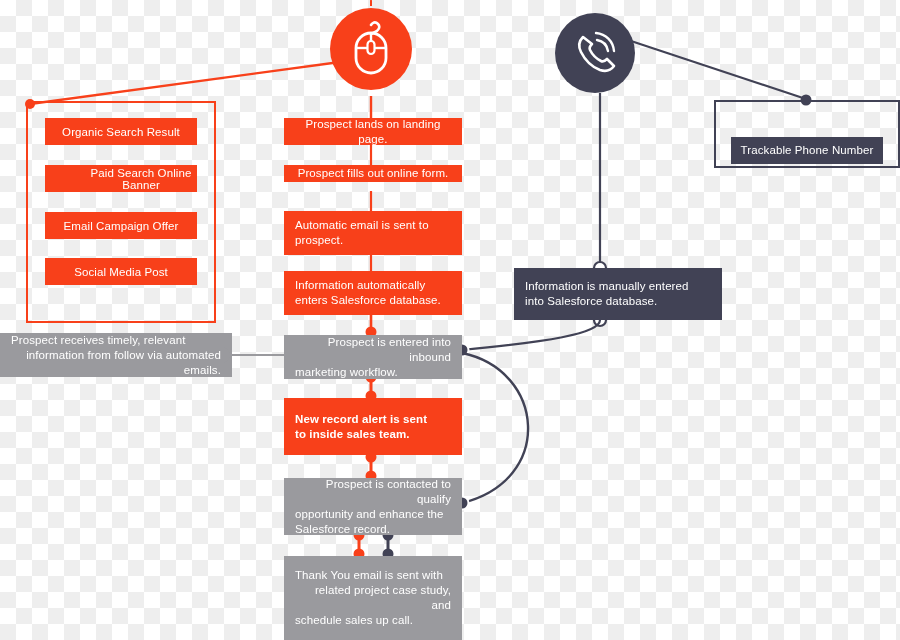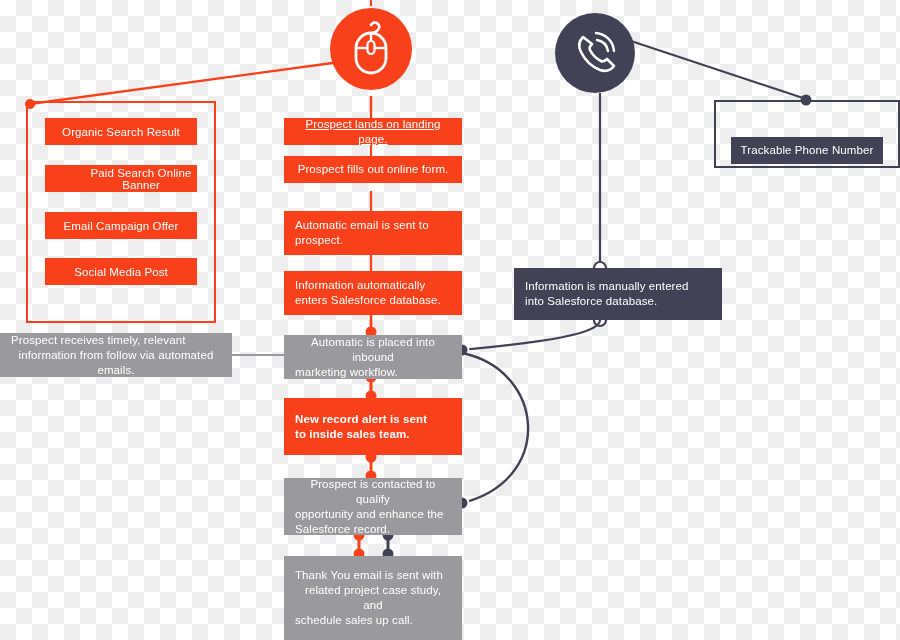--- a/index.html
+++ b/index.html
@@ -36,21 +36,21 @@
     padding: 8px 11px;
     display: flex;
     flex-direction: column;
     justify-content: center;
   }
   .node span { display: block; }
   .orange { background: #f8401a; }
   .gray   { background: #9a9a9e; }
   .navy   { background: #414255; }
   .center { align-items: center; text-align: center; }
-  .left   { align-items: flex-start; text-align: center; }
+  .left   { align-items: flex-start; text-align: right; }
 
   .src-box {
     position: absolute;
     box-sizing: border-box;
     border: 2px solid #f8401a;
     background: transparent;
   }
   .src-item {
     position: absolute;
     box-sizing: border-box;
@@ -175,40 +175,40 @@
   </div>
 
   <div class="node gray left" style="left:0px; top:333px; width:232px; height:44px;">
     <span>Prospect receives timely, relevant</span>
     <span>information from follow via automated emails.</span>
   </div>
   <div style="position:absolute; left:224px; top:347px; width:0; height:0;
               border-top:8px solid transparent; border-bottom:8px solid transparent;
               border-left:9px solid #9a9a9e;"></div>
 
-  <div class="node orange center" style="left:284px; top:118px; width:178px; height:27px;text-decoration:underline;">
+  <div class="node orange center" style="left:284px; top:118px; width:178px; height:27px;">
     <span>Prospect lands on landing page.</span>
   </div>
 
-  <div class="node orange center" style="left:284px; top:156px; width:178px; height:27px;">
+  <div class="node orange center" style="left:284px; top:165px; width:178px; height:17px;">
     <span>Prospect fills out online form.</span>
   </div>
 
   <div class="node orange left" style="left:284px; top:211px; width:178px; height:44px;">
     <span>Automatic email is sent to</span>
     <span>prospect.</span>
   </div>
 
   <div class="node orange left" style="left:284px; top:271px; width:178px; height:44px;">
     <span>Information automatically</span>
     <span>enters Salesforce database.</span>
   </div>
 
   <div class="node gray left" style="left:284px; top:335px; width:178px; height:44px;">
-    <span>Automatic is placed into inbound</span>
+    <span>Prospect is entered into inbound</span>
     <span>marketing workflow.</span>
   </div>
 
   <div class="node orange left" style="left:284px; top:398px; width:178px; height:57px;font-weight:bold;">
     <span>New record alert is sent</span>
     <span>to inside sales team.</span>
   </div>
 
   <div class="node gray left" style="left:284px; top:478px; width:178px; height:57px;">
     <span>Prospect is contacted to qualify</span>

